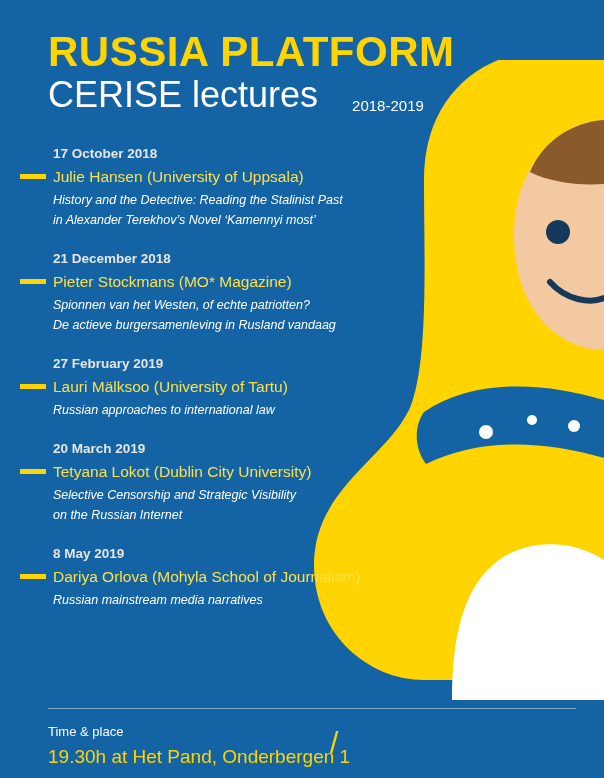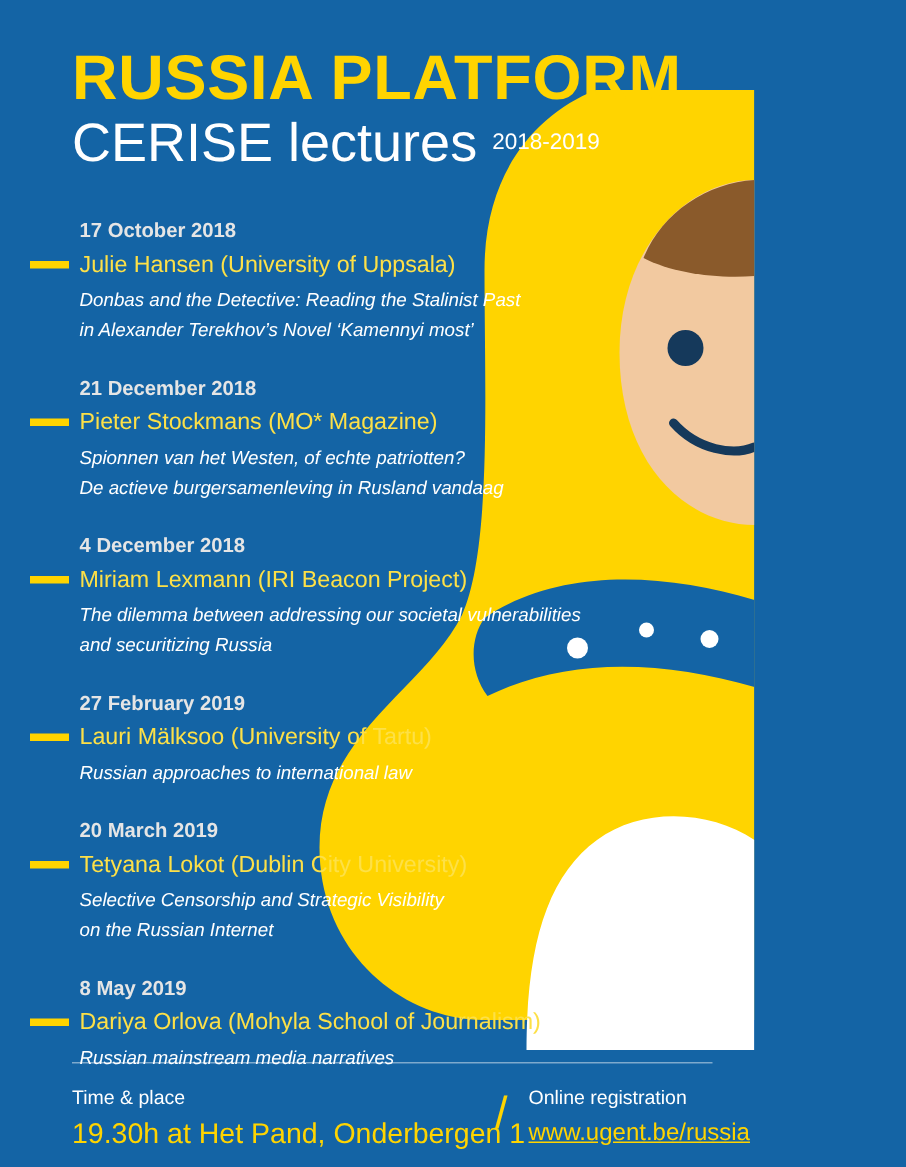--- a/index.html
+++ b/index.html
@@ -9,21 +9,21 @@
   body {
     width: 604px;
     height: 778px;
     background: #1464a5;
     font-family: "Liberation Sans", sans-serif;
     overflow: hidden;
     position: relative;
   }
   #poster {
     position: relative;
-    width: 503px;
+    width: 604px;
     height: 778px;
     background: #1464a5;
     overflow: hidden;
   }
 
   
   .doll-wrap {
     position: absolute;
     right: 0;
     top: 60px;
@@ -42,22 +42,23 @@
   .title-main {
     color: #ffd400;
     font-size: 42px;
     font-weight: bold;
     letter-spacing: 0.5px;
     line-height: 1.05;
     white-space: nowrap;
   }
   .title-sub-row {
     display: flex;
-    align-items: center;
+    align-items: flex-end;
     margin-top: 2px;
+    gap: 24px;
   }
   .title-sub {
     color: #ffffff;
     font-size: 36px;
     font-weight: normal;
     line-height: 1.05;
     white-space: nowrap;
   }
   .title-years {
     color: #ffffff;
@@ -194,39 +195,32 @@
       <div class="title-years">2018-2019</div>
     </div>
   </div>
 
   <div class="lectures">
 
     <div class="lecture">
       <span class="dash"></span>
       <div class="lec-date">17 October 2018</div>
       <div class="lec-speaker">Julie Hansen (University of Uppsala)</div>
-      <div class="lec-desc">Donbas and the Detective: Reading the Stalinist Past</div>
+      <div class="lec-desc">History and the Detective: Reading the Stalinist Past</div>
       <div class="lec-desc">in Alexander Terekhov’s Novel ‘Kamennyi most’</div>
     </div>
 
     <div class="lecture">
       <span class="dash"></span>
       <div class="lec-date">21 December 2018</div>
       <div class="lec-speaker">Pieter Stockmans (MO* Magazine)</div>
       <div class="lec-desc">Spionnen van het Westen, of echte patriotten?</div>
       <div class="lec-desc">De actieve burgersamenleving in Rusland vandaag</div>
     </div>
 
-    <div class="lecture">
-      <span class="dash"></span>
-      <div class="lec-date">4 December 2018</div>
-      <div class="lec-speaker">Miriam Lexmann (IRI Beacon Project)</div>
-      <div class="lec-desc">The dilemma between addressing our societal vulnerabilities</div>
-      <div class="lec-desc">and securitizing Russia</div>
-    </div>
 
     <div class="lecture">
       <span class="dash"></span>
       <div class="lec-date">27 February 2019</div>
       <div class="lec-speaker">Lauri Mälksoo (University of Tartu)</div>
       <div class="lec-desc">Russian approaches to international law</div>
     </div>
 
     <div class="lecture">
       <span class="dash"></span>
@@ -245,19 +239,15 @@
 
   </div>
 
   <div class="footer-rule"></div>
   <div class="footer">
     <div class="footer-left">
       <div class="f-label">Time &amp; place</div>
       <div class="f-big">19.30h at Het Pand, Onderbergen 1</div>
     </div>
     <div class="footer-slash">/</div>
-    <div class="footer-right">
-      <div class="f-label">Online registration</div>
-      <div class="f-link">www.ugent.be/russia</div>
-    </div>
   </div>
 
 </div>
 
 </body></html>

